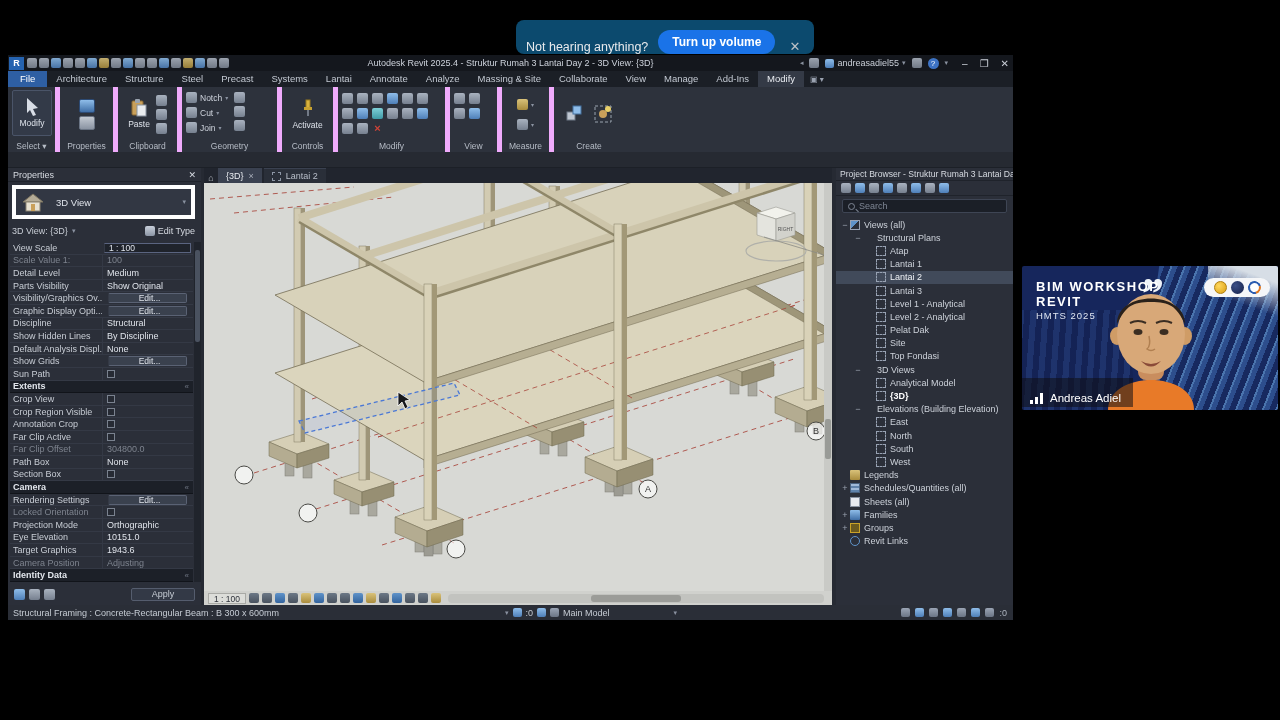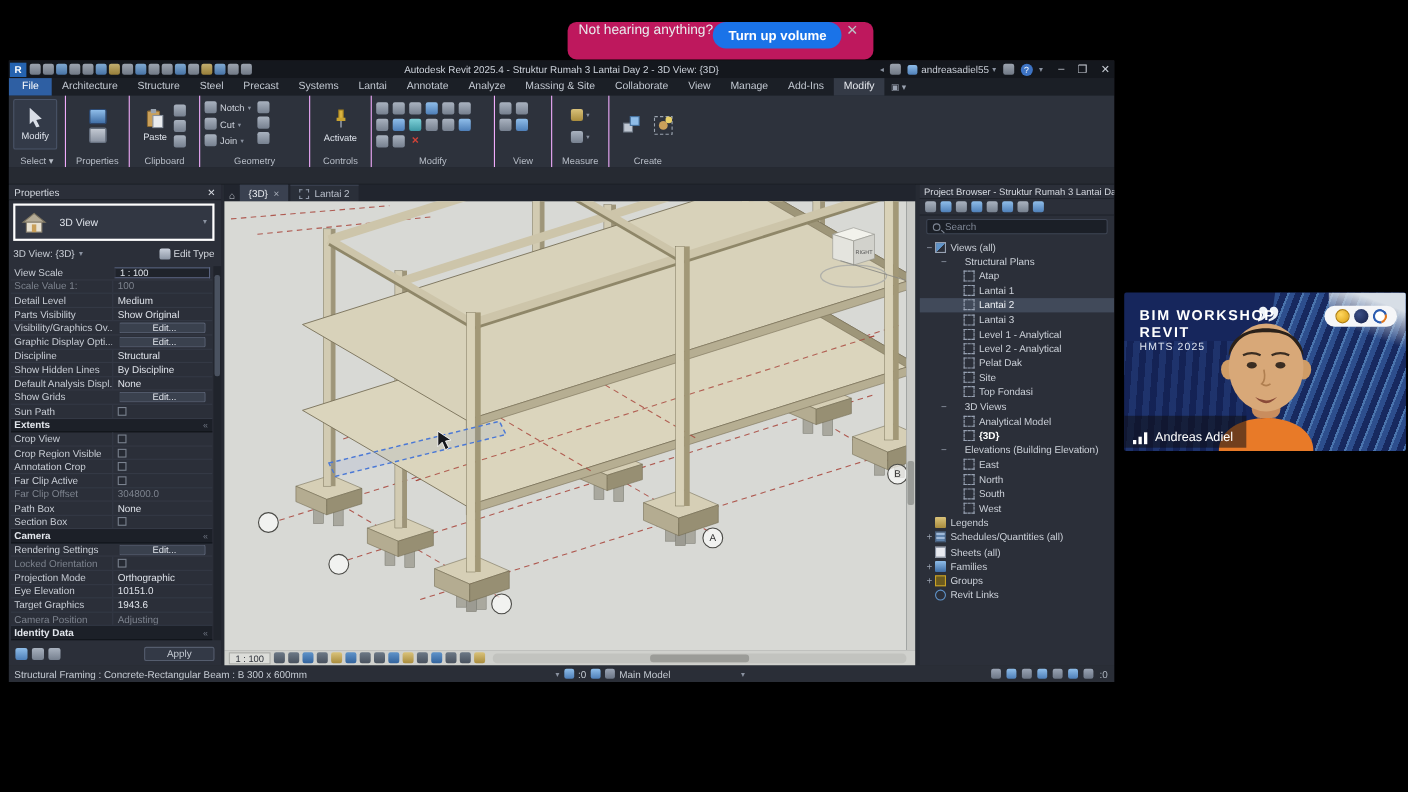--- a/index.html
+++ b/index.html
@@ -1,21 +1,21 @@
 <!DOCTYPE html>
 <html><head>
 <meta charset="utf-8">
 <style>
 *{box-sizing:border-box;margin:0;padding:0}
 html,body{width:1280px;height:720px;background:#000;overflow:hidden;
   font-family:"Liberation Sans",sans-serif;-webkit-font-smoothing:antialiased}
 
 
-#notif{position:absolute;left:516px;top:20px;height:34px;background:#be185d;
-  border-radius:8px;display:flex;align-items:flex-start;padding:0 10px;gap:0;z-index:50}
+#notif{position:absolute;left:516px;top:20px;height:34px;background:#0c4a6e;
+  border-radius:8px;display:flex;align-items:flex-end;padding:0 10px;gap:10px;z-index:50}
 #notif .ntext{color:#e8eaed;font-size:12.5px}
 #notif .nbtn{background:#1a73e8;color:#fff;font-size:12px;font-weight:bold;
   border-radius:14px;padding:5px 14px;cursor:pointer}
 #notif .nclose{color:#bdc1c6;font-size:13px;padding:0 4px;cursor:pointer}
 
 
 #win{position:absolute;left:8px;top:55px;width:1005px;height:565px;background:#262a33;overflow:hidden}
 
 
 #titlebar{position:absolute;left:0;top:0;width:100%;height:16px;background:#14171d;
@@ -39,21 +39,21 @@
 
 #ribtabs{position:absolute;left:0;top:16px;width:100%;height:16px;background:#1b1f26;
   display:flex;align-items:flex-end}
 .rtab{color:#c3c9d2;font-size:9.5px;padding:2px 9px 3px;cursor:pointer;white-space:nowrap}
 .rtab.file{background:#2e5fa3;color:#fff;padding:2px 12px 3px}
 .rtab.active{background:#343a46;color:#e8ebf0}
 #ribstate{margin-left:6px;color:#9aa2b0;font-size:8px;align-self:center}
 
 
 #ribbon{position:absolute;left:0;top:32px;width:100%;height:65px;background:#2d323c;display:flex}
-.rpanel{position:relative;height:100%;border-right:1px solid #f0abfc;padding:3px 4px 12px}
+.rpanel{position:relative;height:100%;border-right:5px solid #f0abfc;padding:3px 4px 12px}
 .rpanel .plab{position:absolute;left:0;right:0;bottom:1px;text-align:center;
   font-size:8.5px;color:#b7bdc7;white-space:nowrap}
 .bigbtn{width:40px;height:46px;display:flex;flex-direction:column;align-items:center;
   justify-content:center;gap:2px;border:1px solid #4a5468;background:#333a48;border-radius:2px;cursor:pointer}
 .bigbtn span{font-size:8.5px;color:#dde2ea}
 .stack{display:flex;flex-direction:column;gap:3px;align-items:center;justify-content:center;height:48px}
 .tile{width:16px;height:14px;border-radius:2px;background:linear-gradient(#8fbde9,#3f6ea6);border:1px solid #2c4a74}
 .tile.gray{background:linear-gradient(#c3c9d2,#8a93a2);border-color:#6a7484}
 .grow{display:flex;align-items:center;gap:3px;height:15px;color:#ced3dc;font-size:8.5px;cursor:pointer}
 .grow .caret{font-size:6px}
@@ -64,21 +64,21 @@
 .micx{color:#d04338;font-weight:bold;font-size:11px;line-height:11px;width:11px;text-align:center}
 
 
 #optbar{position:absolute;left:0;top:97px;width:100%;height:16px;background:#262a32;border-bottom:1px solid #1c2027}
 
 
 #props{position:absolute;left:0;top:113px;width:193px;height:437px;background:#2b2f39;color:#c8cdd5}
 #props .phd{height:14px;display:flex;align-items:center;justify-content:space-between;
   padding:0 5px;font-size:9px;color:#d6dae1;background:#2b2f39;border-bottom:1px solid #1f232b}
 #typesel{position:absolute;left:4px;top:17px;width:183px;height:34px;background:#323743;
-  border:2px solid #ffffff;display:flex;align-items:center;cursor:pointer}
+  border:4px solid #ffffff;display:flex;align-items:center;cursor:pointer}
 #typesel .tname{font-size:9.5px;color:#dfe3ea;margin-left:10px}
 #typesel .caret{margin-left:auto;margin-right:5px}
 #instrow{position:absolute;left:4px;top:55px;width:183px;height:16px;display:flex;align-items:center;font-size:9px}
 #instrow .caret{margin:0 4px}
 #instrow .et{display:flex;align-items:center;gap:3px;margin-left:auto;cursor:pointer;color:#d6dae1}
 #instrow .eticon{width:10px;height:10px;background:linear-gradient(#c8cfda,#8b95a4);border-radius:2px}
 #pgrid{position:absolute;left:2px;top:74px;width:183px}
 .prow{display:flex;align-items:center;height:12.6px;font-size:9px;border-bottom:1px solid #343945;cursor:default}
 .prow .plabel{flex:0 0 92px;padding-left:3px;white-space:nowrap;overflow:hidden}
 .prow .pval{flex:1;display:flex;align-items:center;padding-left:4px;height:100%;

